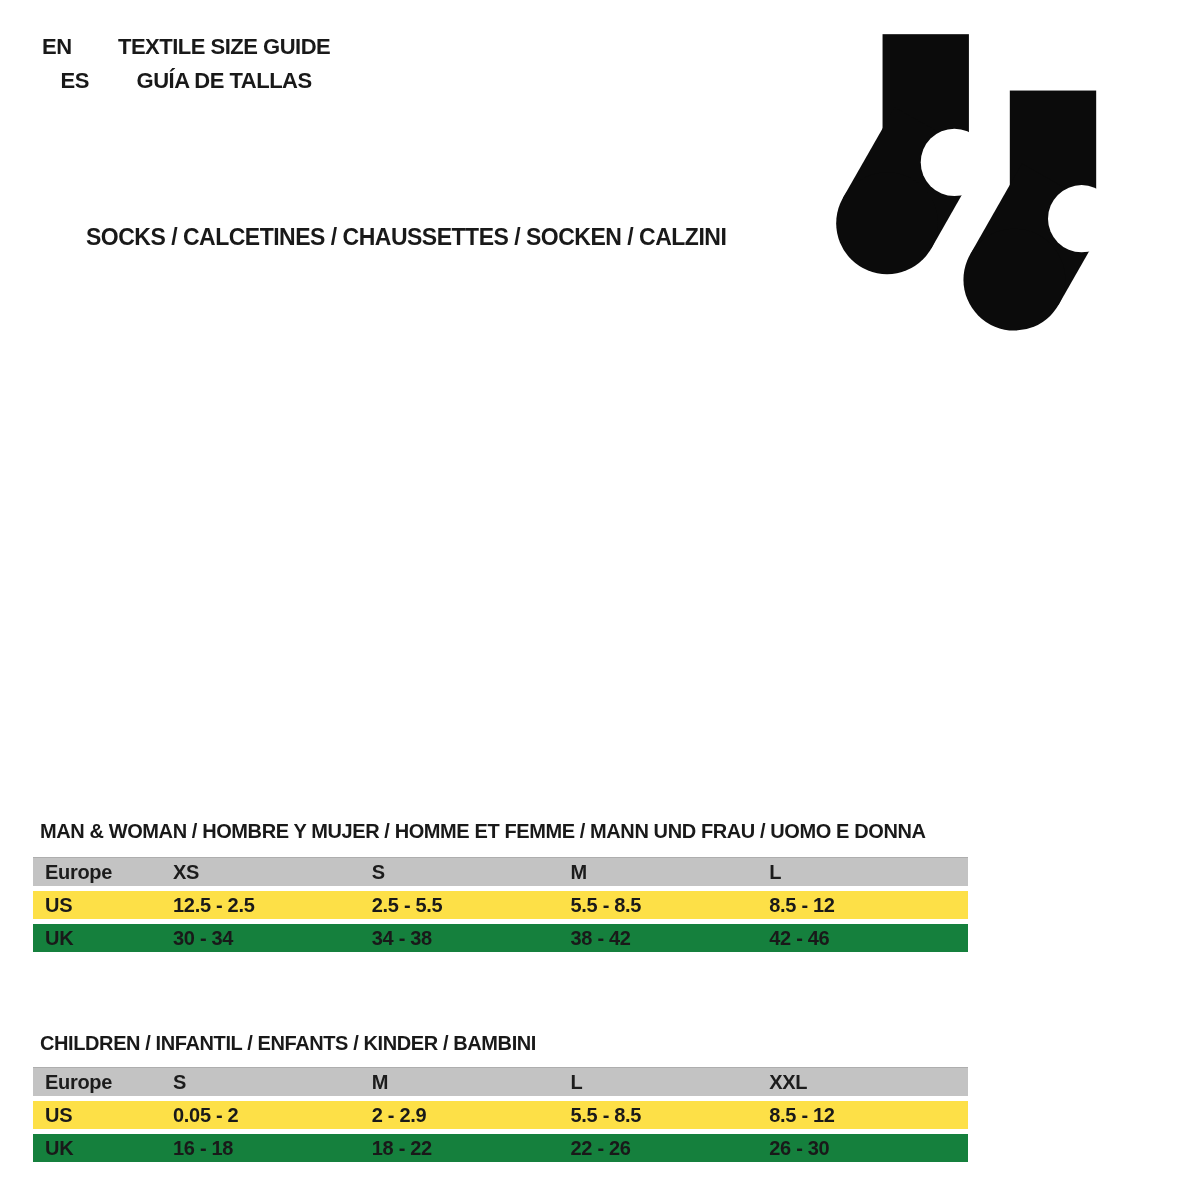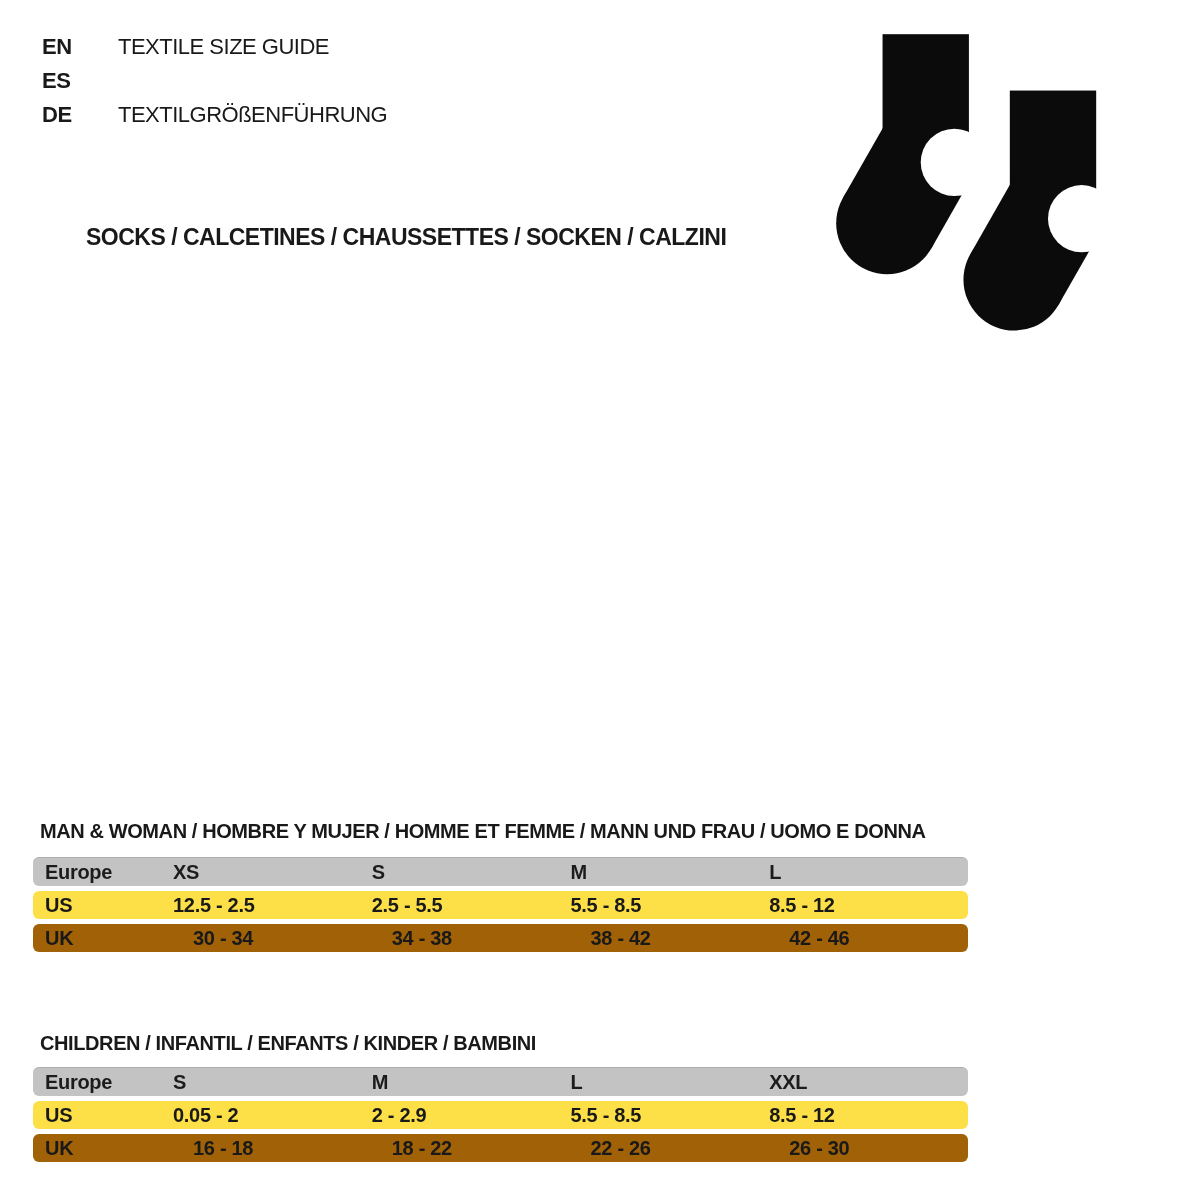--- a/index.html
+++ b/index.html
@@ -2,62 +2,59 @@
 <html><head>
 <meta charset="utf-8">
 <style>
   html,body{margin:0;padding:0;background:#fff;}
   .canvas{
     position:relative;width:1200px;height:1200px;background:#ffffff;
     font-family:"Liberation Sans", sans-serif;color:#191919;overflow:hidden;
   }
   
   .lang-block{position:absolute;left:42px;top:30px;}
-  .lang-row{display:flex;height:34px;line-height:34px;}
+  .lang-row{display:flex;height:34px;line-height:34px;justify-content:center;}
   .lang-code{width:76px;font-size:22px;font-weight:bold;letter-spacing:-0.5px;}
-  .lang-label{font-size:22px;font-weight:normal;letter-spacing:-0.5px;white-space:nowrap;}
+  .lang-label{font-size:22px;font-weight:bold;letter-spacing:-0.5px;white-space:nowrap;}
   .category-line{
     position:absolute;left:42px;top:222px;font-size:23px;font-weight:bold;
     letter-spacing:-0.5px;line-height:30px;white-space:nowrap;margin-left:44px;
   }
   
   .socks-icon{position:absolute;left:828px;top:26px;width:300px;height:330px;}
   
   .table-title{
     position:absolute;left:40px;font-size:20px;font-weight:bold;
     letter-spacing:-0.4px;line-height:24px;white-space:nowrap;
   }
   .title-mw{top:819px;}
   .title-ch{top:1031px;}
   .size-table{position:absolute;left:33px;width:935px;font-size:20px;font-weight:bold;letter-spacing:-0.3px;}
   .table-mw{top:857px;}
   .table-ch{top:1067px;}
-  .t-row{display:flex;height:28px;line-height:28px;margin-bottom:5px;border-radius:6px;}
+  .t-row{display:flex;height:28px;line-height:28px;margin-bottom:5px;}
   .t-head{background:#c3c3c3;border-top:1px solid #aeaeae;color:#1c1c1c;}
   .t-us{background:#fde047;}
-  .t-uk{background:#a16207;margin-bottom:0;gap:20px;}
+  .t-uk{background:#15803d;margin-bottom:0;}
   .c-region{width:140px;padding-left:12px;text-align:left;box-sizing:border-box;}
   .c-val{flex:1;}
 </style>
 </head>
 <body>
 
 <div class="canvas">
 
   <div class="lang-block">
     <div class="lang-row">
       <span class="lang-code">EN</span>
       <span class="lang-label">TEXTILE SIZE GUIDE</span>
     </div>
     <div class="lang-row">
       <span class="lang-code">ES</span>
-    </div>
-    <div class="lang-row">
-      <span class="lang-code">DE</span>
-      <span class="lang-label">TEXTILGRÖßENFÜHRUNG</span>
+      <span class="lang-label">GUÍA DE TALLAS</span>
     </div>
   </div>
 
   <div class="category-line">SOCKS / CALCETINES / CHAUSSETTES / SOCKEN / CALZINI</div>
 
   <svg class="socks-icon" viewBox="0 0 330 345" xmlns="http://www.w3.org/2000/svg" aria-hidden="true">
     <defs>
       <g id="sock">
         <rect x="60" y="0" width="95" height="155" fill="#0b0b0b"></rect>
         <path d="M122,108 L65,208" stroke="#0b0b0b" stroke-width="112" fill="none"></path>

